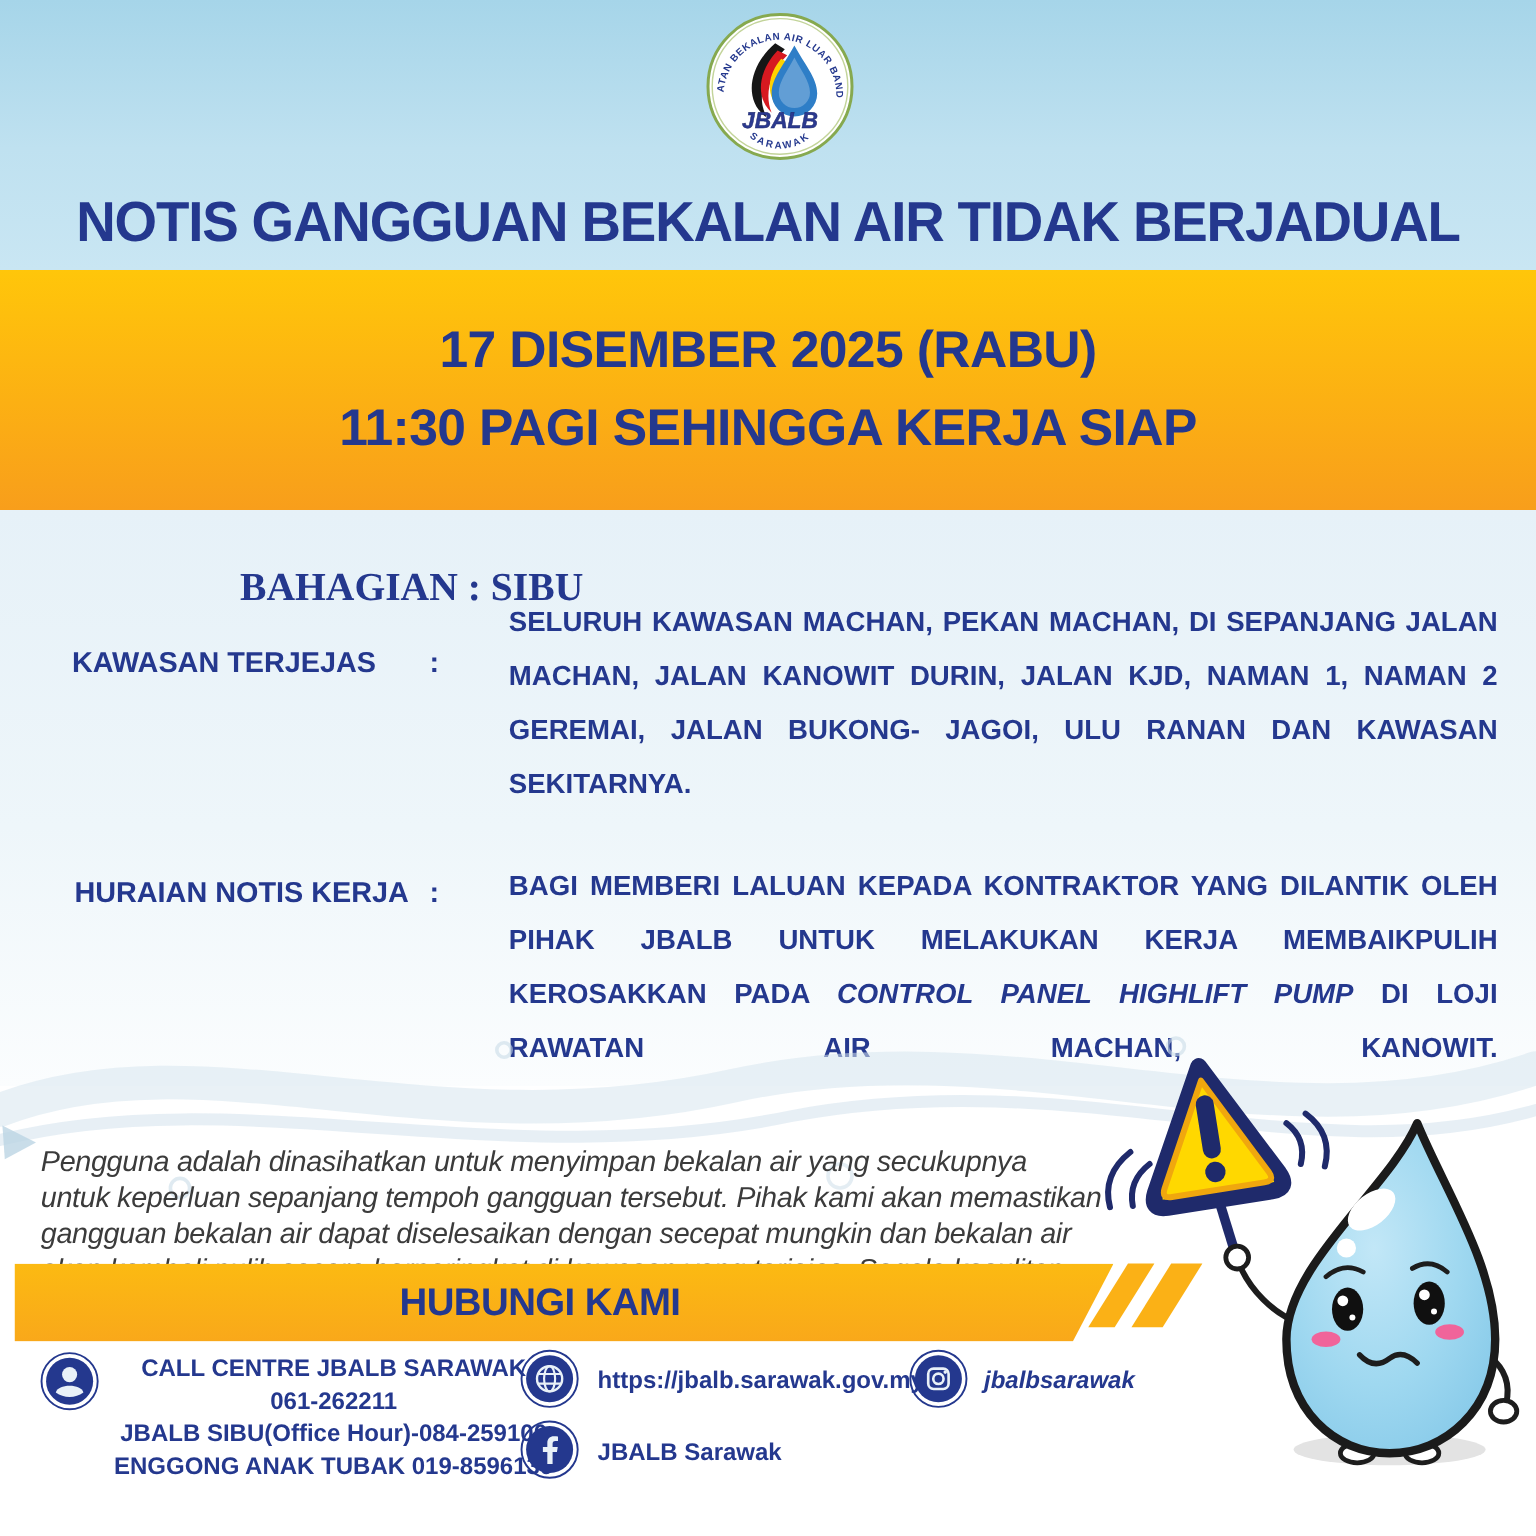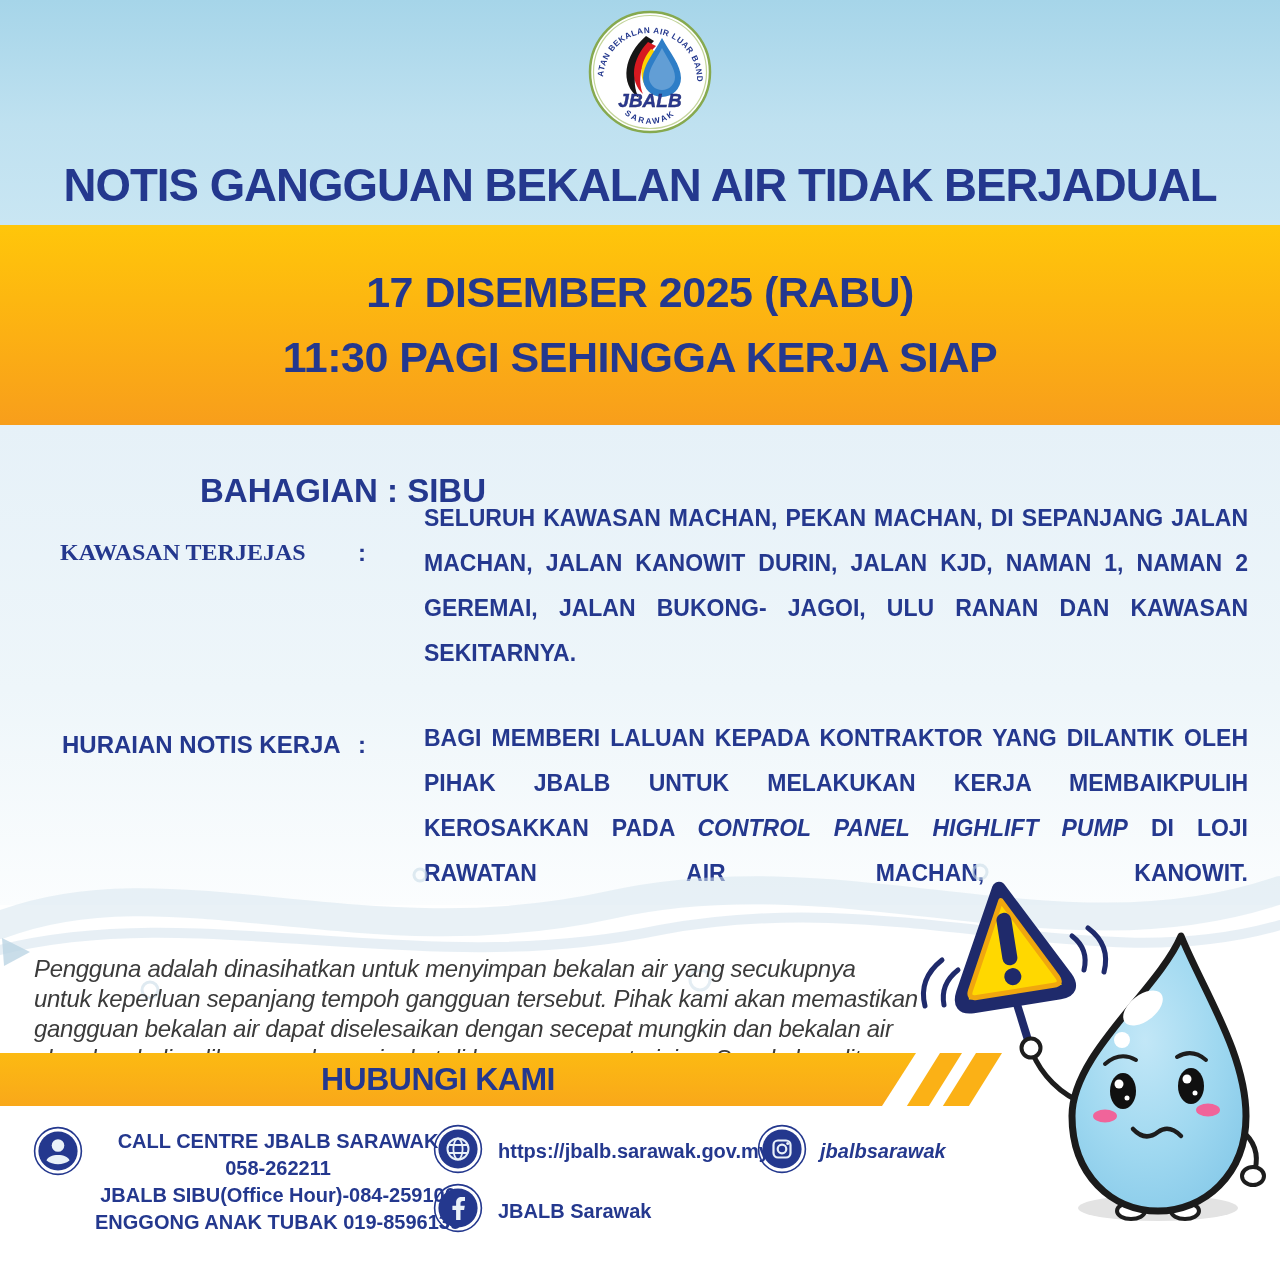--- a/index.html
+++ b/index.html
@@ -16,39 +16,39 @@
     transform:scaleX(.97);transform-origin:center;white-space:nowrap;}
   .banner{position:absolute;left:0;top:225px;width:1280px;height:200px;
     background:linear-gradient(180deg,#ffc60a 0%,#fcb013 55%,#f89e1b 100%);
     display:flex;flex-direction:column;align-items:center;justify-content:center;gap:16px;}
   .banner div{color:#24388e;font-weight:bold;font-size:43px;letter-spacing:-0.5px;}
   .info{position:absolute;left:0;top:425px;width:1280px;height:480px;
     background:linear-gradient(180deg,#e6f1f8 0%,#eef6fa 55%,#fbfdfe 100%);}
   .waterband{position:absolute;left:0;top:905px;width:1280px;height:375px;background:#ffffff;}
   
   .navy{color:#24388e;font-weight:bold;}
-  .region{position:absolute;top:472px;font-size:33px;white-space:nowrap;}
+  .region{position:absolute;top:472px;font-size:33px;white-space:nowrap;font-family:Liberation Serif, serif;}
   .region-b{left:200px;}
   .region-d{left:683px;}
   .lbl{position:absolute;font-size:24px;white-space:nowrap;}
-  .lbl-k{left:60px;top:539px;font-family:Liberation Serif, serif;}
+  .lbl-k{left:60px;top:539px;}
   .lbl-h{left:62px;top:731px;}
   .colon{position:absolute;font-size:24px;}
   .colon-1{left:358px;top:539px;}
   .colon-2{left:358px;top:731px;}
   .bodytext{position:absolute;left:424px;width:824px;font-size:23px;line-height:45px;
     text-align:justify;text-align-last:justify;color:#24388e;font-weight:bold;}
   .body-k{top:496px;}
   .body-h{top:716px;}
   .it{font-style:italic;margin-top:28px;}
   
   .advisory{position:absolute;left:34px;top:930px;width:884px;font-size:24px;line-height:30px;
     font-style:italic;color:#3b3b3b;letter-spacing:-0.3px;}
   
-  .gold-bar{position:absolute;left:0;top:1053px;width:916px;height:53px;
+  .gold-bar{position:absolute;left:12px;top:1053px;width:916px;height:65px;
     background:linear-gradient(180deg,#fcba12 0%,#f9a81a 100%);
     clip-path:polygon(0 0,100% 0,calc(100% - 34px) 100%,0 100%);
     display:flex;align-items:center;justify-content:center;}
   .gold-bar span{color:#24388e;font-weight:bold;font-size:32px;letter-spacing:-0.5px;padding-right:40px;}
   .stripe{position:absolute;top:1053px;height:53px;background:#fbb116;transform:skewX(-32deg);transform-origin:top left;}
   .stripe-1{left:940px;width:22px;}
   .stripe-2{left:976px;width:26px;}
   
   .cicon{position:absolute;width:50px;height:50px;}
   .ic-person{left:33px;top:1126px;}
@@ -137,21 +137,21 @@
   <div class="stripe stripe-2"></div>
 
   <svg class="cicon ic-person" viewBox="0 0 50 50">
     <circle cx="25" cy="25" r="23.4" fill="none" stroke="#24388e" stroke-width="1.6"></circle>
     <circle cx="25" cy="25" r="19.6" fill="#24388e"></circle>
     <circle cx="25" cy="19.5" r="6.3" fill="#e9f1f8"></circle>
     <path d="M13.5,34.5 c1.5,-7.5 21.5,-7.5 23,0 a19.6,19.6 0 0 1 -23,0 Z" fill="#e9f1f8"></path>
   </svg>
   <div class="ctext ct-call">
     <div>CALL CENTRE JBALB SARAWAK</div>
-    <div>058-262211</div>
+    <div>061-262211</div>
     <div>JBALB SIBU(Office Hour)-084-259100</div>
     <div>ENGGONG ANAK TUBAK 019-8596139</div>
   </div>
 
   <svg class="cicon ic-globe" viewBox="0 0 50 50">
     <circle cx="25" cy="25" r="23.4" fill="none" stroke="#24388e" stroke-width="1.6"></circle>
     <circle cx="25" cy="25" r="19.6" fill="#24388e"></circle>
     <circle cx="25" cy="25" r="10.5" fill="none" stroke="#e9f1f8" stroke-width="2"></circle>
     <ellipse cx="25" cy="25" rx="4.6" ry="10.5" fill="none" stroke="#e9f1f8" stroke-width="1.8"></ellipse>
     <path d="M14.8,21 h20.4 M14.8,29 h20.4" stroke="#e9f1f8" stroke-width="1.8"></path>

